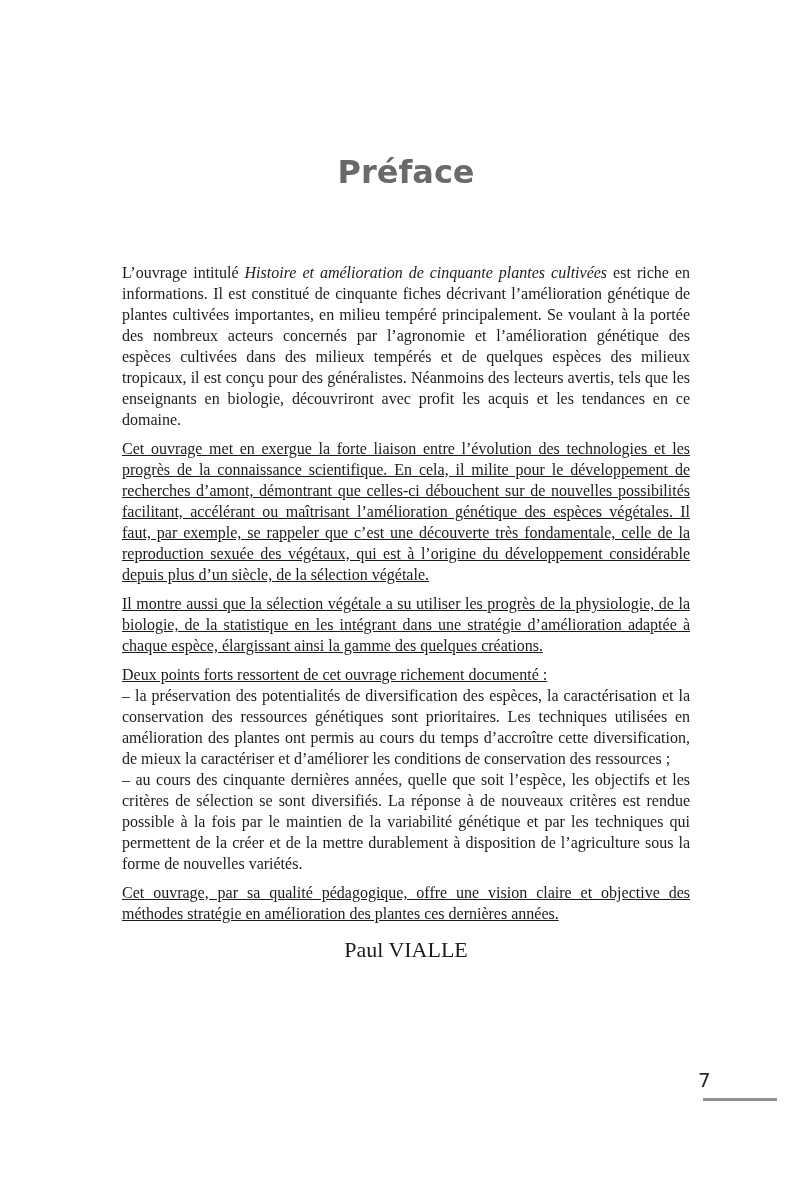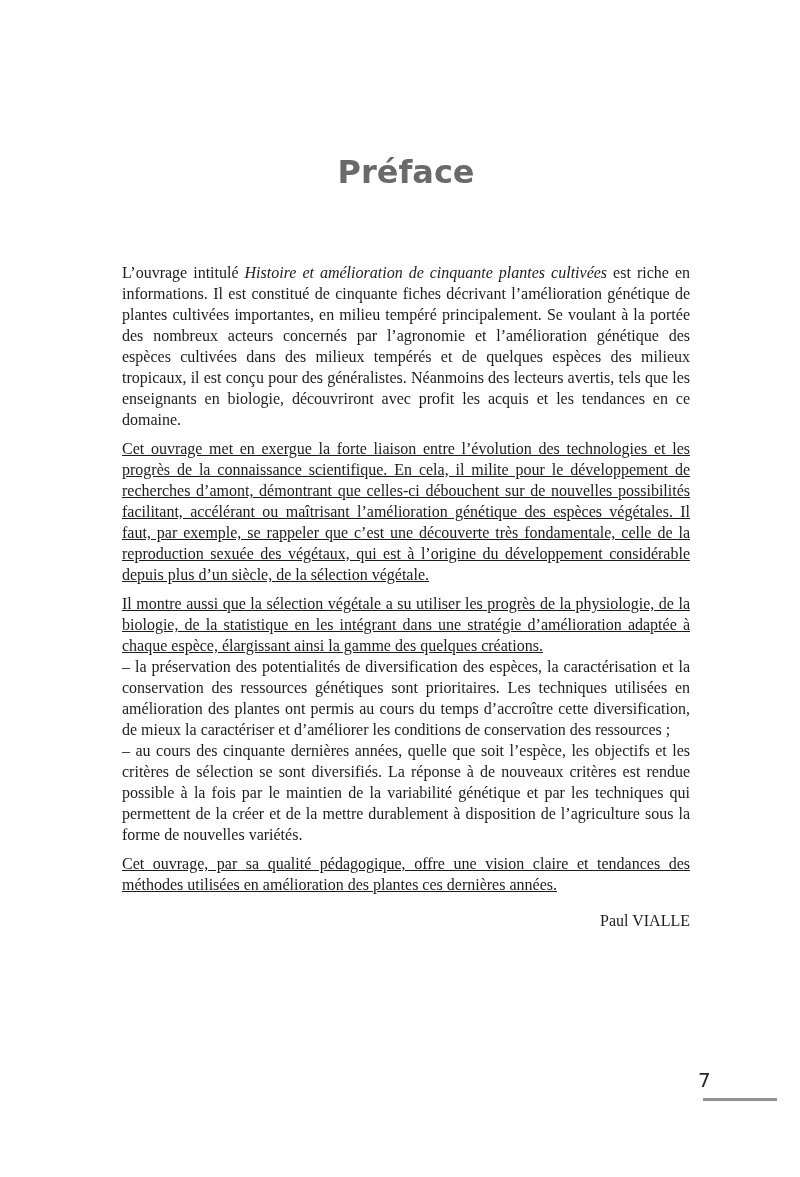--- a/index.html
+++ b/index.html
@@ -41,22 +41,22 @@
     margin: 0;
     text-align: justify;
     text-justify: inter-word;
   }
   .gap {
     margin-top: 8px;
     text-decoration: underline;
   }
   .signature {
     margin-top: 15px;
-    text-align: right;
-    font-size: 16px;
+    text-align: center;
+    font-size: 22px;
     line-height: 22px;
   }
   .sig-line { margin: 0; }
   .sig-last { padding-right: 15px; }
   .folio {
     position: absolute;
     top: 1068px;
     right: 23px;
     width: 74px;
   }
@@ -83,24 +83,25 @@
 
     <h1 class="title">Préface</h1>
 
     <div class="body-text">
       <p class="para"><span>L’ouvrage intitulé </span><em>Histoire et amélioration de cinquante plantes cultivées</em><span> est riche en informations. Il est constitué de cinquante fiches décrivant l’amélioration génétique de plantes cultivées importantes, en milieu tempéré principalement. Se voulant à la portée des nombreux acteurs concernés par l’agronomie et l’amélioration génétique des espèces cultivées dans des milieux tempérés et de quelques espèces des milieux tropicaux, il est conçu pour des généralistes. Néanmoins des lecteurs avertis, tels que les enseignants en biologie, découvriront avec profit les acquis et les tendances en ce domaine.</span></p>
 
       <p class="para gap">Cet ouvrage met en exergue la forte liaison entre l’évolution des technologies et les progrès de la connaissance scientifique. En cela, il milite pour le développement de recherches d’amont, démontrant que celles-ci débouchent sur de nouvelles possibilités facilitant, accélérant ou maîtrisant l’amélioration génétique des espèces végétales. Il faut, par exemple, se rappeler que c’est une découverte très fondamentale, celle de la reproduction sexuée des végétaux, qui est à l’origine du développement considérable depuis plus d’un siècle, de la sélection végétale.</p>
 
       <p class="para gap">Il montre aussi que la sélection végétale a su utiliser les progrès de la physiologie, de la biologie, de la statistique en les intégrant dans une stratégie d’amélioration adaptée à chaque espèce, élargissant ainsi la gamme des quelques créations.</p>
 
+      <p class="para gap">Deux points forts ressortent de cet ouvrage richement documenté&nbsp;:</p>
       <p class="para">– la préservation des potentialités de diversification des espèces, la caractérisation et la conservation des ressources génétiques sont prioritaires. Les techniques utilisées en amélioration des plantes ont permis au cours du temps d’accroître cette diversification, de mieux la caractériser et d’améliorer les conditions de conservation des ressources&nbsp;;</p>
       <p class="para">– au cours des cinquante dernières années, quelle que soit l’espèce, les objectifs et les critères de sélection se sont diversifiés. La réponse à de nouveaux critères est rendue possible à la fois par le maintien de la variabilité génétique et par les techniques qui permettent de la créer et de la mettre durablement à disposition de l’agriculture sous la forme de nouvelles variétés.</p>
 
-      <p class="para gap">Cet ouvrage, par sa qualité pédagogique, offre une vision claire et tendances des méthodes utilisées en amélioration des plantes ces dernières années.</p>
+      <p class="para gap">Cet ouvrage, par sa qualité pédagogique, offre une vision claire et objective des méthodes stratégie en amélioration des plantes ces dernières années.</p>
     </div>
 
     <div class="signature">
       <p class="sig-line">Paul VIALLE</p>
     </div>
 
   </div>
 
   <div class="folio">
     <div class="folio-number">7</div>

